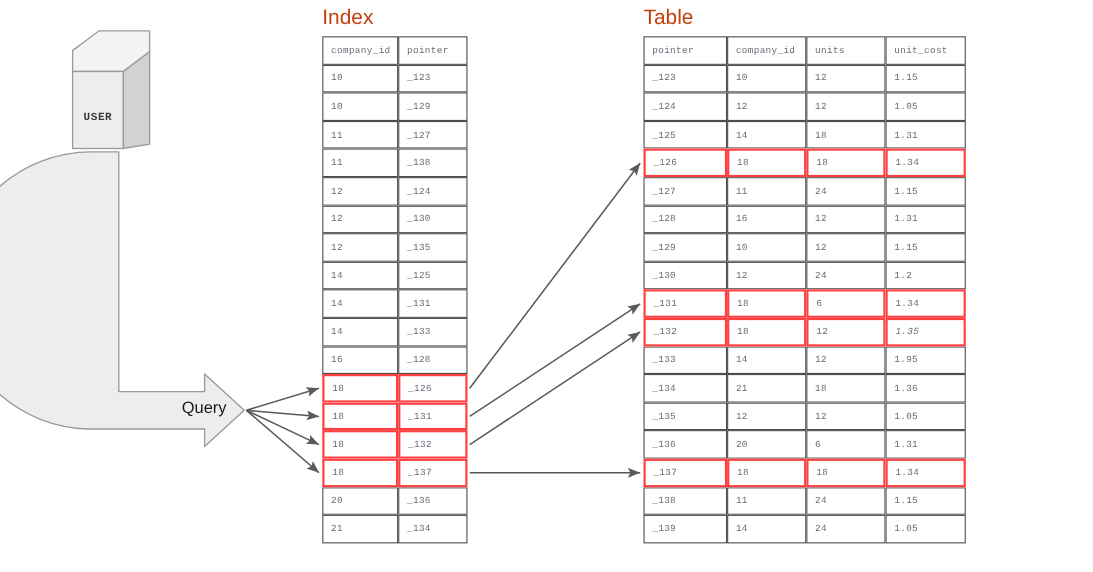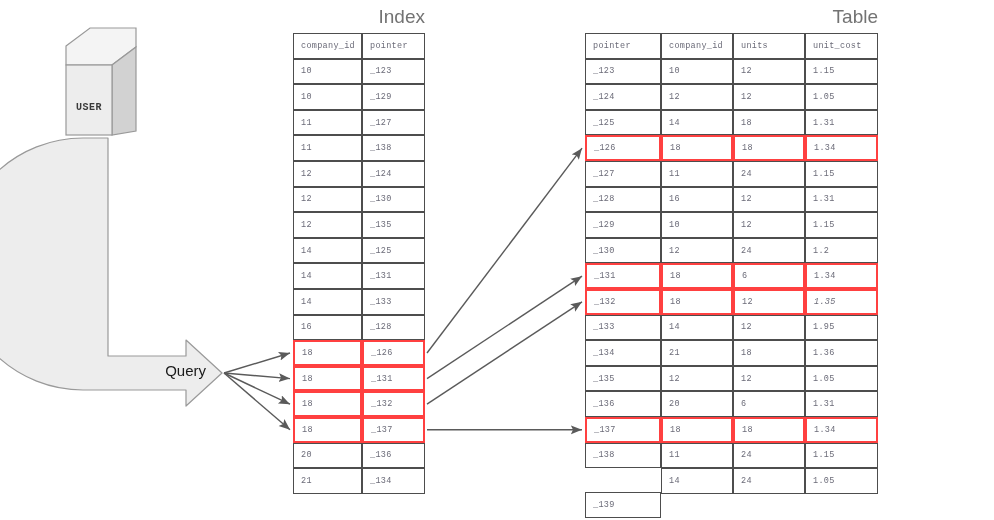--- a/index.html
+++ b/index.html
@@ -6,22 +6,22 @@
   body{
     width:994px;height:520px;background:#ffffff;
     font-family:"Liberation Sans",sans-serif;
     position:relative;overflow:hidden;
   }
   #canvas{position:absolute;inset:0;width:994px;height:520px;}
 
   .title{
     position:absolute;
     font-family:"Liberation Sans",sans-serif;
-    font-size:19px;color:#737373;
-    text-align:right;white-space:nowrap;
+    font-size:19px;color:#c2410c;
+    text-align:left;white-space:nowrap;
   }
   #index-title{left:293px;top:6px;width:132px;}
   #table-title{left:585px;top:6px;width:293px;}
 
   .grid{
     position:absolute;
     border-collapse:separate;
     border-spacing:0;
     background:#ffffff;
   }
@@ -197,21 +197,21 @@
       <div class="cell" style="left: 148px; top: 358.4px; width: 72px; height: 25.6px;">6</div>
       <div class="cell" style="left: 220px; top: 358.4px; width: 73px; height: 25.6px;">1.31</div>
       <div class="cell hl" style="left: 0px; top: 384px; width: 76px; height: 25.6px;">_137</div>
       <div class="cell hl" style="left: 76px; top: 384px; width: 72px; height: 25.6px;">18</div>
       <div class="cell hl" style="left: 148px; top: 384px; width: 72px; height: 25.6px;">18</div>
       <div class="cell hl" style="left: 220px; top: 384px; width: 73px; height: 25.6px;">1.34</div>
       <div class="cell" style="left: 0px; top: 409.6px; width: 76px; height: 25.6px;">_138</div>
       <div class="cell" style="left: 76px; top: 409.6px; width: 72px; height: 25.6px;">11</div>
       <div class="cell" style="left: 148px; top: 409.6px; width: 72px; height: 25.6px;">24</div>
       <div class="cell" style="left: 220px; top: 409.6px; width: 73px; height: 25.6px;">1.15</div>
-      <div class="cell" style="left: 0px; top: 435.2px; width: 76px; height: 25.6px; margin-top: 24px;">_139</div>
+      <div class="cell" style="left: 0px; top: 435.2px; width: 76px; height: 25.6px;">_139</div>
       <div class="cell" style="left: 76px; top: 435.2px; width: 72px; height: 25.6px;">14</div>
       <div class="cell" style="left: 148px; top: 435.2px; width: 72px; height: 25.6px;">24</div>
       <div class="cell" style="left: 220px; top: 435.2px; width: 73px; height: 25.6px;">1.05</div>
     </div>
 
   <svg class="svg-layer" id="connector-layer">
     <defs>
       <marker id="ah" markerWidth="9" markerHeight="9" refX="8" refY="3.2" orient="auto" markerUnits="strokeWidth">
         <path d="M0,0 L8,3.2 L0,6.4 L1.6,3.2 Z" fill="#5a5a5a"></path>
       </marker>

